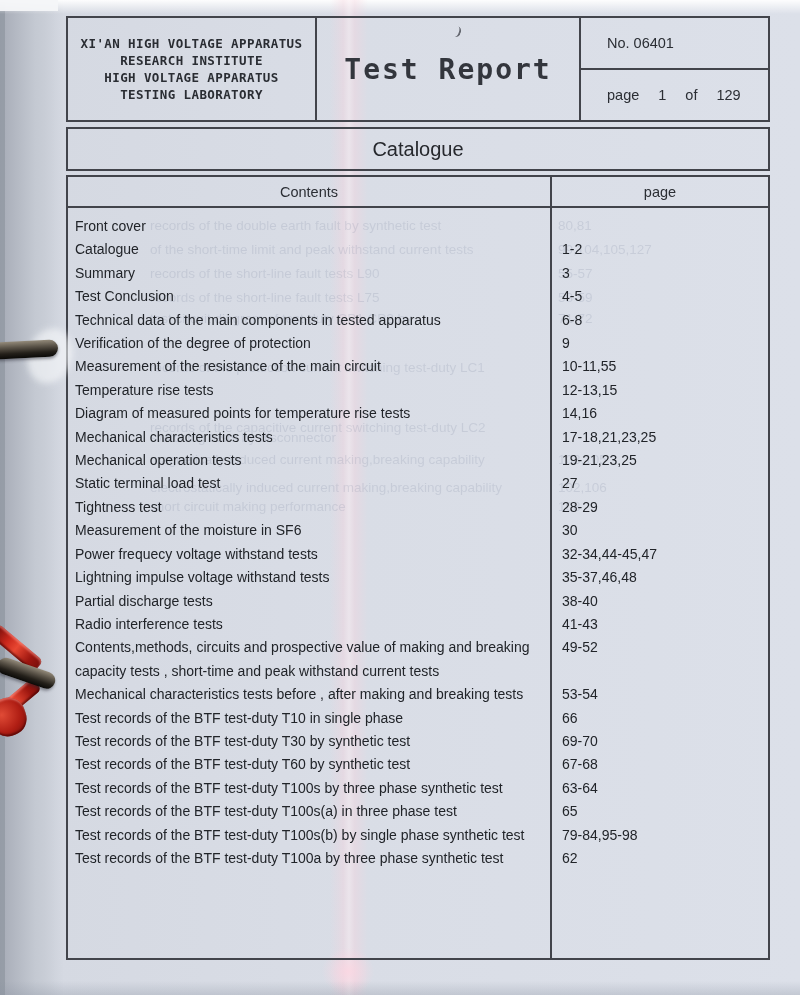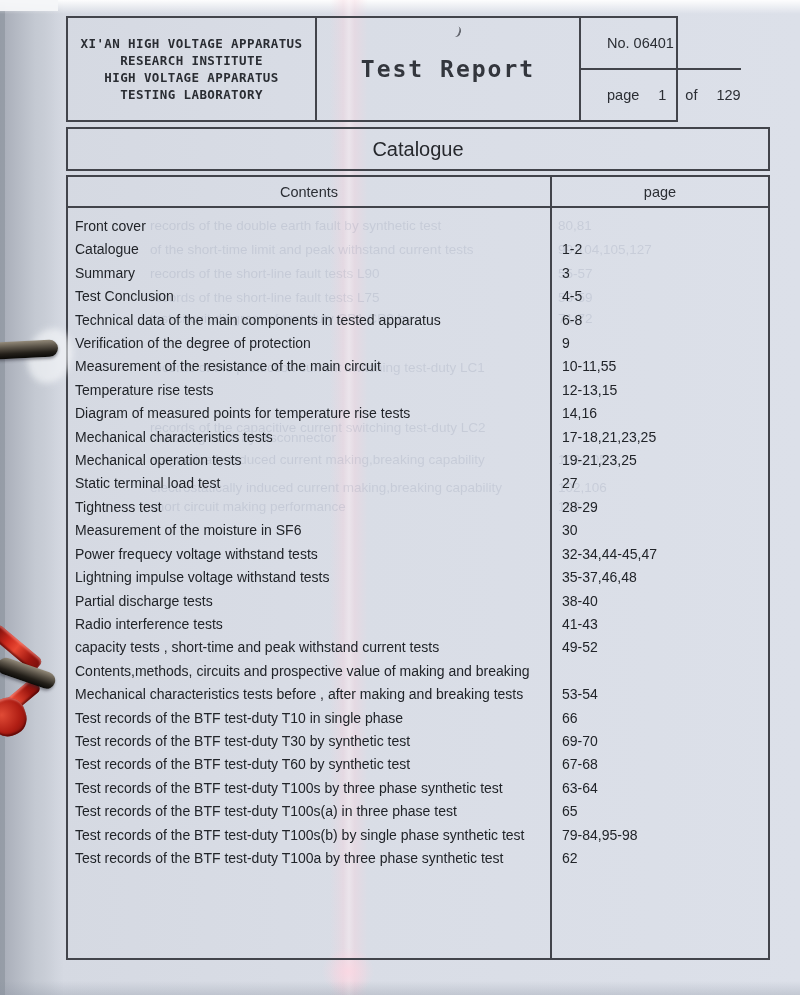--- a/index.html
+++ b/index.html
@@ -18,26 +18,26 @@
   .scan-band{position:absolute;left:330px;top:0;width:38px;height:995px;
     background:linear-gradient(90deg,rgba(247,216,224,0) 0%,rgba(247,211,221,.38) 35%,rgba(253,236,241,.5) 50%,rgba(247,211,221,.38) 65%,rgba(247,216,224,0) 100%);}
   .scan-band-bottom{position:absolute;left:322px;top:948px;width:52px;height:47px;
     background:radial-gradient(ellipse at center,rgba(253,213,225,.8),rgba(253,213,225,0) 72%);}
   .bottom-shade{position:absolute;left:0;top:981px;width:800px;height:14px;
     background:linear-gradient(180deg,rgba(138,146,160,0),rgba(138,146,160,.3));}
 
   .box{position:absolute;border:2px solid #42444b;box-sizing:border-box;}
 
   
-  .tbl-header{left:66px;top:16px;width:612px;height:106px;display:grid;grid-template-columns:249px 264px 1fr;}
+  .tbl-header{left:66px;top:16px;width:704px;height:106px;display:grid;grid-template-columns:249px 264px 1fr;}
   .hc{box-sizing:border-box;}
   .hc1{border-right:2px solid #42444b;display:flex;flex-direction:column;justify-content:center;align-items:center;
     font-family:"DejaVu Sans Mono",monospace;font-weight:bold;font-size:12.5px;line-height:17px;letter-spacing:.4px;color:#2a2d33;text-align:center;}
   .hc2{border-right:2px solid #42444b;display:flex;align-items:center;justify-content:center;
-    font-family:"DejaVu Sans Mono",monospace;font-weight:bold;font-size:23px;letter-spacing:2px;color:#33363d;}
+    font-family:"DejaVu Sans Mono",monospace;font-weight:bold;font-size:28px;letter-spacing:2px;color:#33363d;}
   .hc3{display:flex;flex-direction:column;}
   .no-cell{height:52px;border-bottom:2px solid #42444b;display:flex;align-items:center;padding-left:26px;font-size:14.5px;box-sizing:border-box;}
   .page-cell{flex:1;display:flex;align-items:center;gap:19px;padding-left:26px;font-size:14.5px;}
 
   .catalogue-band{left:66px;top:127px;width:704px;height:44px;display:flex;align-items:center;justify-content:center;
     font-size:20px;color:#26282d;}
   .cols-header{left:66px;top:175px;width:704px;height:33px;display:grid;grid-template-columns:484px 1fr;font-size:14.5px;}
   .cols-header .c1{border-right:2px solid #42444b;display:flex;align-items:center;justify-content:center;box-sizing:border-box;}
   .cols-header .c2{display:flex;align-items:center;justify-content:center;}
 
@@ -232,22 +232,22 @@
           <div class="cpage">38-40</div>
         </div>
         <div class="crow">
           <div class="clabel">
             <div>Radio interference tests</div>
           </div>
           <div class="cpage">41-43</div>
         </div>
         <div class="crow">
           <div class="clabel">
+            <div>Contents,methods, circuits and prospective value of making and breaking</div>
             <div>capacity tests , short-time and peak withstand current tests</div>
-            <div>Contents,methods, circuits and prospective value of making and breaking</div>
           </div>
           <div class="cpage">49-52</div>
         </div>
         <div class="crow">
           <div class="clabel">
             <div>Mechanical characteristics tests before , after making and breaking tests</div>
           </div>
           <div class="cpage">53-54</div>
         </div>
         <div class="crow">

